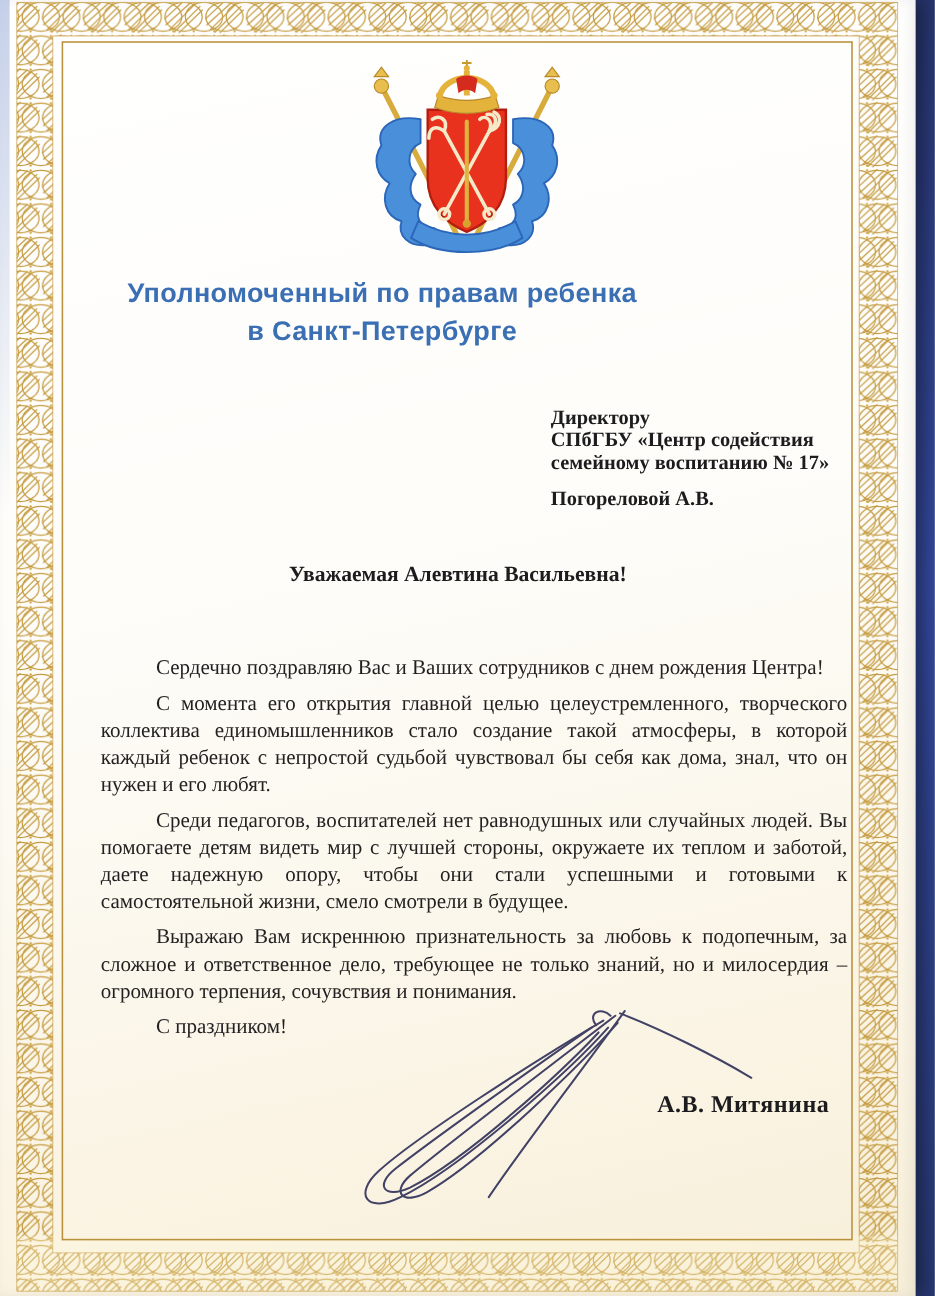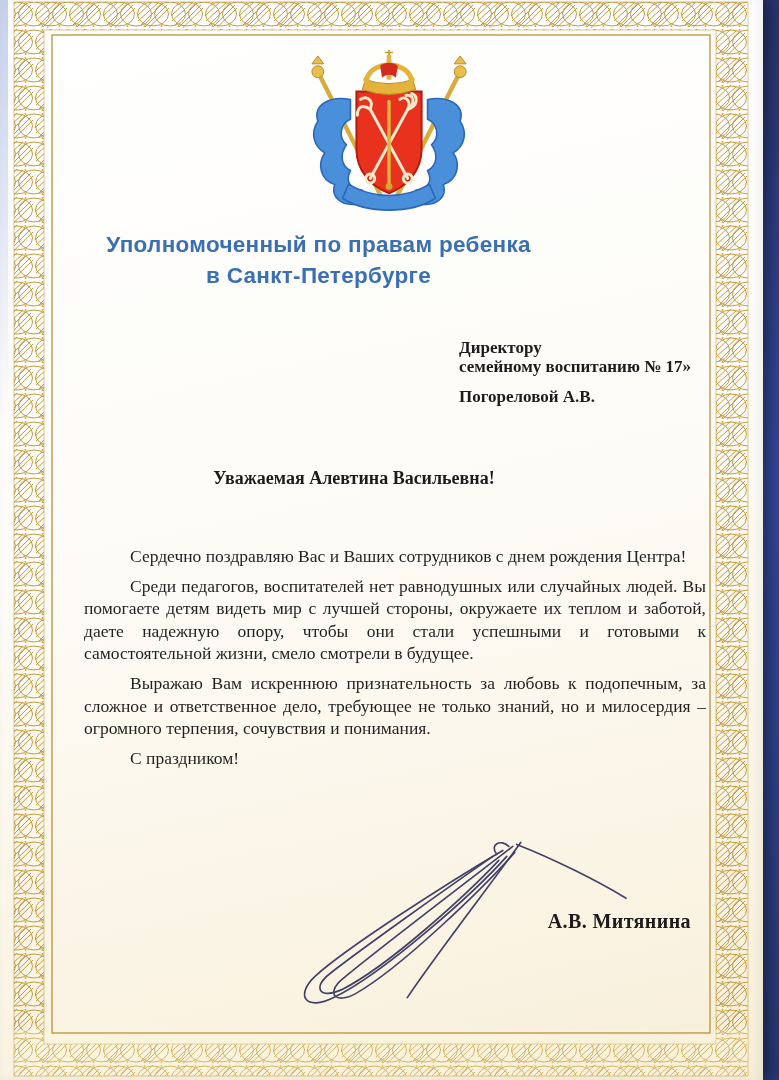--- a/index.html
+++ b/index.html
@@ -21,21 +21,21 @@
     position:absolute;left:0;top:229px;width:637px;text-align:center;
     font-family:"Liberation Sans",sans-serif;font-weight:bold;
     font-size:22.5px;line-height:31px;color:#3b6fb4;letter-spacing:.3px;
   }
   .recipient{
     position:absolute;top:338px;right:72px;
     font-weight:bold;font-size:17px;line-height:19px;color:#1c1c1e;
   }
   .recipient .name{margin-top:11px;}
   .salutation{
-    position:absolute;left:0;top:468px;width:708px;text-align:center;
+    position:absolute;left:0;top:468px;width:763px;text-align:center;
     font-weight:bold;font-size:18px;color:#1c1c1e;
   }
   .body-text{
     position:absolute;left:84px;top:505px;width:622px;
     font-size:17.5px;line-height:22.6px;color:#211f20;text-align:justify;margin-top:40px;
   }
   .body-text p{margin:0 0 7px 0;text-indent:46px;}
   .signature{position:absolute;left:286px;top:840px;}
   .sig-name{
     position:absolute;top:910px;right:72px;
@@ -124,28 +124,30 @@
     </g>
   </svg>
 
   <div class="org-title">
     <div>Уполномоченный по правам ребенка</div>
     <div>в Санкт-Петербурге</div>
   </div>
 
   <div class="recipient">
     <div>Директору</div>
+    <div>СПбГБУ «Центр содействия</div>
     <div>семейному воспитанию № 17»</div>
     <div class="name">Погореловой А.В.</div>
   </div>
 
   <div class="salutation">Уважаемая Алевтина Васильевна!</div>
 
   <div class="body-text">
     <p>Сердечно поздравляю Вас и Ваших сотрудников с днем рождения Центра!</p>
+    <p>С момента его открытия главной целью целеустремленного, творческого коллектива единомышленников стало создание такой атмосферы, в которой каждый ребенок с непростой судьбой чувствовал бы себя как дома, знал, что он нужен и его любят.</p>
     <p>Среди педагогов, воспитателей нет равнодушных или случайных людей. Вы помогаете детям видеть мир с лучшей стороны, окружаете их теплом и заботой, даете надежную опору, чтобы они стали успешными и готовыми к самостоятельной жизни, смело смотрели в будущее.</p>
     <p>Выражаю Вам искреннюю признательность за любовь к подопечным, за сложное и ответственное дело, требующее не только знаний, но и милосердия – огромного терпения, сочувствия и понимания.</p>
     <p>С праздником!</p>
   </div>
 
   <svg class="signature" width="358" height="172" viewBox="0 0 360 172" aria-hidden="true">
     <g fill="none" stroke="#33335c" stroke-width="1.7" stroke-linecap="round" opacity="0.92">
       <path d="M218,10 C160,44 58,110 30,136 C8,156 20,172 48,158 C98,134 190,52 222,16"></path>
       <path d="M228,6 C176,46 84,116 56,140 C40,154 50,165 70,154 C116,128 200,46 230,12"></path>
       <path d="M208,16 C156,52 72,112 44,134 C26,148 34,160 56,150 C104,126 184,52 214,20"></path>

